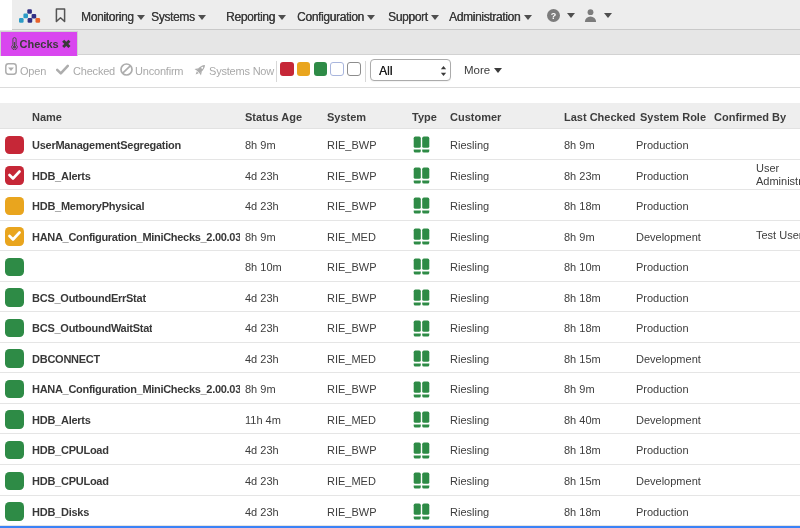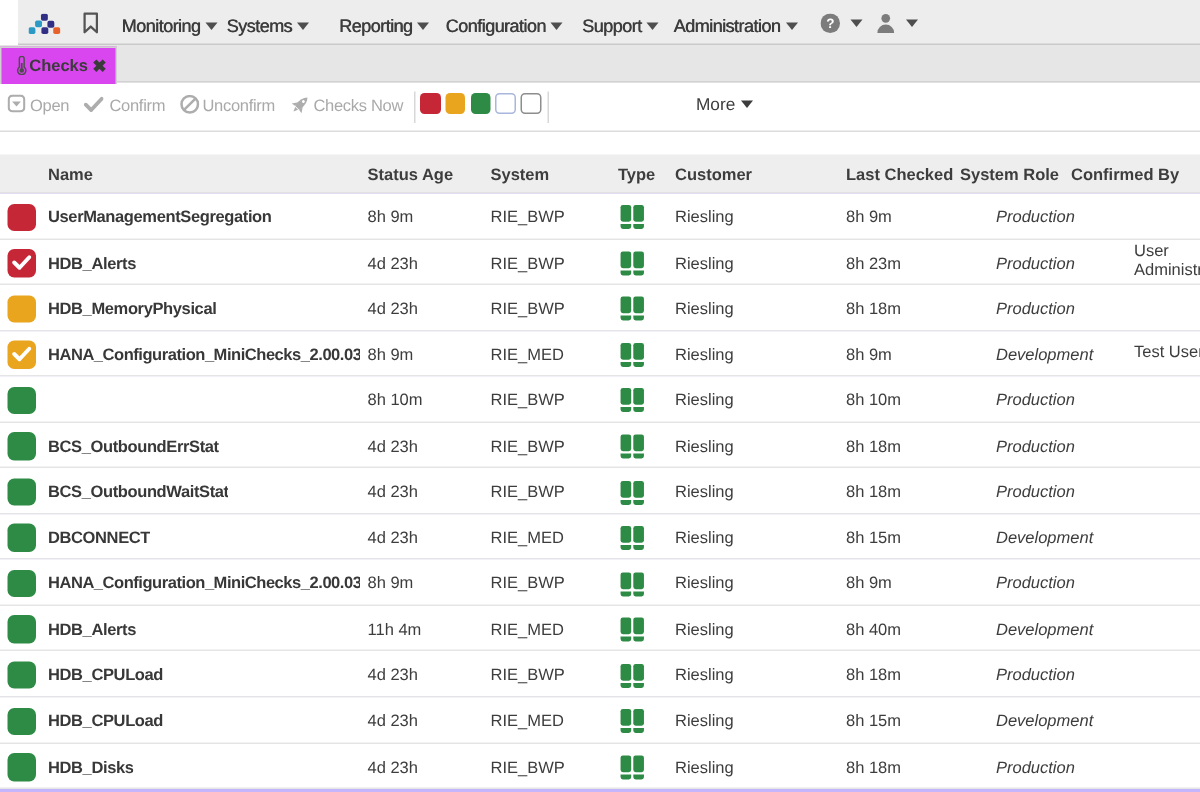--- a/index.html
+++ b/index.html
@@ -19,28 +19,28 @@
 .tbtxt { position:absolute; top:9px; font-size:11px; color:#a9a9a9; letter-spacing:-0.2px; white-space:nowrap; }
 .tdiv { position:absolute; top:5px; width:1px; height:21px; background:#d8d8d8; }
 .sq { position:absolute; top:6px; width:13.5px; height:13.5px; border-radius:3px; }
 #sel { position:absolute; left:370px; top:3px; width:81px; height:22px; background:#fff; border:1px solid #ababab; border-radius:4px; box-shadow:0 1px 1px rgba(0,0,0,0.05); }
 #sel .t { position:absolute; left:8px; top:4px; font-size:12px; color:#1e1e1e; text-shadow:0.3px 0 0 #1e1e1e; }
 #more { position:absolute; left:464px; top:8px; font-size:11.5px; color:#3c3c3c; }
 
 #gap { position:absolute; left:0; top:88px; width:800px; height:15px; background:#fff; }
 #thead { position:absolute; left:0; top:103px; width:800px; height:26px; background:#eeeeee; border-bottom:1px solid #e2e2e2; }
 .hc { position:absolute; top:8px; font-size:11px; font-weight:bold; color:#3d3d3d; white-space:nowrap; }
-#rows { position:absolute; left:0; top:129px; width:800px; height:399px; background:#c4b5fd; overflow:hidden; }
+#rows { position:absolute; left:0; top:129px; width:800px; height:399px; background:#3b82f6; overflow:hidden; }
 .row { position:relative; width:800px; height:30.55px; border-bottom:1px solid #e5e5e5; background:#fff; }
 .st { position:absolute; left:5px; top:6.5px; width:18.5px; height:18.5px; border-radius:4.5px; }
 .st svg { position:absolute; left:2.7px; top:3.2px; }
 .c { position:absolute; top:10px; font-size:11px; color:#3d3d3d; white-space:nowrap; }
 .nm { left:32px; font-weight:bold; color:#383838; max-width:208px; overflow:hidden; letter-spacing:-0.25px; }
 .tight { letter-spacing:-0.3px; }
-.sa { left:245px; } .sy { left:327px; } .cu { left:450px; } .lc { left:564px; } .sr { left:664px;font-style:italic; }
+.sa { left:245px; } .sy { left:327px; } .cu { left:450px; } .lc { left:564px; } .sr { left:636px; }
 .cb { left:724px; top:50%; transform:translateY(-50%); font-size:11px; color:#3d3d3d; line-height:12.5px;margin-left:32px; }
 .bk { position:absolute; left:413px; top:7.3px; }
 
 .red { background:#c62737; } .org { background:#e9a51e; } .grn { background:#2e8b46; }
 </style>
 </head>
 <body>
 
 <div id="nav">
   <svg class="abs" style="left:7px;top:9px" width="23" height="14" viewBox="0 0 23 14">
@@ -85,43 +85,50 @@
 
 <div id="toolbar">
   <svg class="abs" style="left:5px;top:7px" width="12" height="12" viewBox="0 0 12 12">
     <rect x="0.8" y="0.8" width="10.4" height="10.4" rx="2.6" fill="none" stroke="#adadad" stroke-width="1.5"></rect>
     <path d="M3.1 4.6 h5.8 l-2.9 3.4 z" fill="#adadad"></path>
   </svg>
   <div class="tbtxt" style="left:20px">Open</div>
   <svg class="abs" style="left:56px;top:8px" width="13" height="11" viewBox="0 0 13 11">
     <path d="M1.2 5.8 L4.8 9.4 L11.8 1.8" fill="none" stroke="#adadad" stroke-width="2.5" stroke-linecap="round" stroke-linejoin="round"></path>
   </svg>
-  <div class="tbtxt" style="left:73px">Confirm</div>
+  <div class="tbtxt" style="left:73px">Checked</div>
   <svg class="abs" style="left:120px;top:7px" width="13" height="13" viewBox="0 0 13 13">
     <circle cx="6.5" cy="6.5" r="5.5" fill="none" stroke="#adadad" stroke-width="1.7"></circle>
     <line x1="10.3" y1="2.8" x2="2.7" y2="10.2" stroke="#adadad" stroke-width="1.7"></line>
   </svg>
   <div class="tbtxt" style="left:135px">Unconfirm</div>
   <svg class="abs" style="left:192px;top:6px" width="16" height="16" viewBox="0 0 16 16">
     <g transform="translate(8,8) rotate(45)">
       <path d="M0 -7 C1.9 -5.2 2.6 -2.2 2.2 1.2 L2 2.6 L-2 2.6 L-2.2 1.2 C-2.6 -2.2 -1.9 -5.2 0 -7 z" fill="#adadad"></path>
       <path d="M-2.1 -0.5 L-4.6 3.2 L-2 2.7 z" fill="#adadad"></path>
       <path d="M2.1 -0.5 L4.6 3.2 L2 2.7 z" fill="#adadad"></path>
       <path d="M-1.3 3.2 L0 6.2 L1.3 3.2 z" fill="#adadad"></path>
       <circle cx="0" cy="-3.2" r="0.95" fill="#fff"></circle>
     </g>
   </svg>
-  <div class="tbtxt" style="left:209px">Checks Now</div>
+  <div class="tbtxt" style="left:209px">Systems Now</div>
   <div class="tdiv" style="left:276px"></div>
   <div class="sq red" style="left:280px"></div>
   <div class="sq org" style="left:296.8px"></div>
   <div class="sq grn" style="left:313.6px"></div>
   <div class="sq" style="left:330.4px;background:#fff;border:1.4px solid #a9b6dd"></div>
   <div class="sq" style="left:347.2px;background:#fff;border:1.4px solid #8d8d8d"></div>
   <div class="tdiv" style="left:365px"></div>
+  <div id="sel">
+    <div class="t">All</div>
+    <svg class="abs" style="left:69px;top:5.5px" width="7" height="10" viewBox="0 0 7 11">
+      <path d="M3.5 0 L6.4 3.6 H0.6 z" fill="#3a3a3a"></path>
+      <path d="M3.5 11 L0.6 7.4 H6.4 z" fill="#3a3a3a"></path>
+    </svg>
+  </div>
   <div id="more">More<span class="caret" style="border-top-color:#3c3c3c"></span></div>
 </div>
 <div id="gap"></div>
 
 <div id="thead">
   <div class="hc" style="left:32px">Name</div>
   <div class="hc" style="left:245px">Status Age</div>
   <div class="hc" style="left:327px">System</div>
   <div class="hc" style="left:412px">Type</div>
   <div class="hc" style="left:450px">Customer</div>

